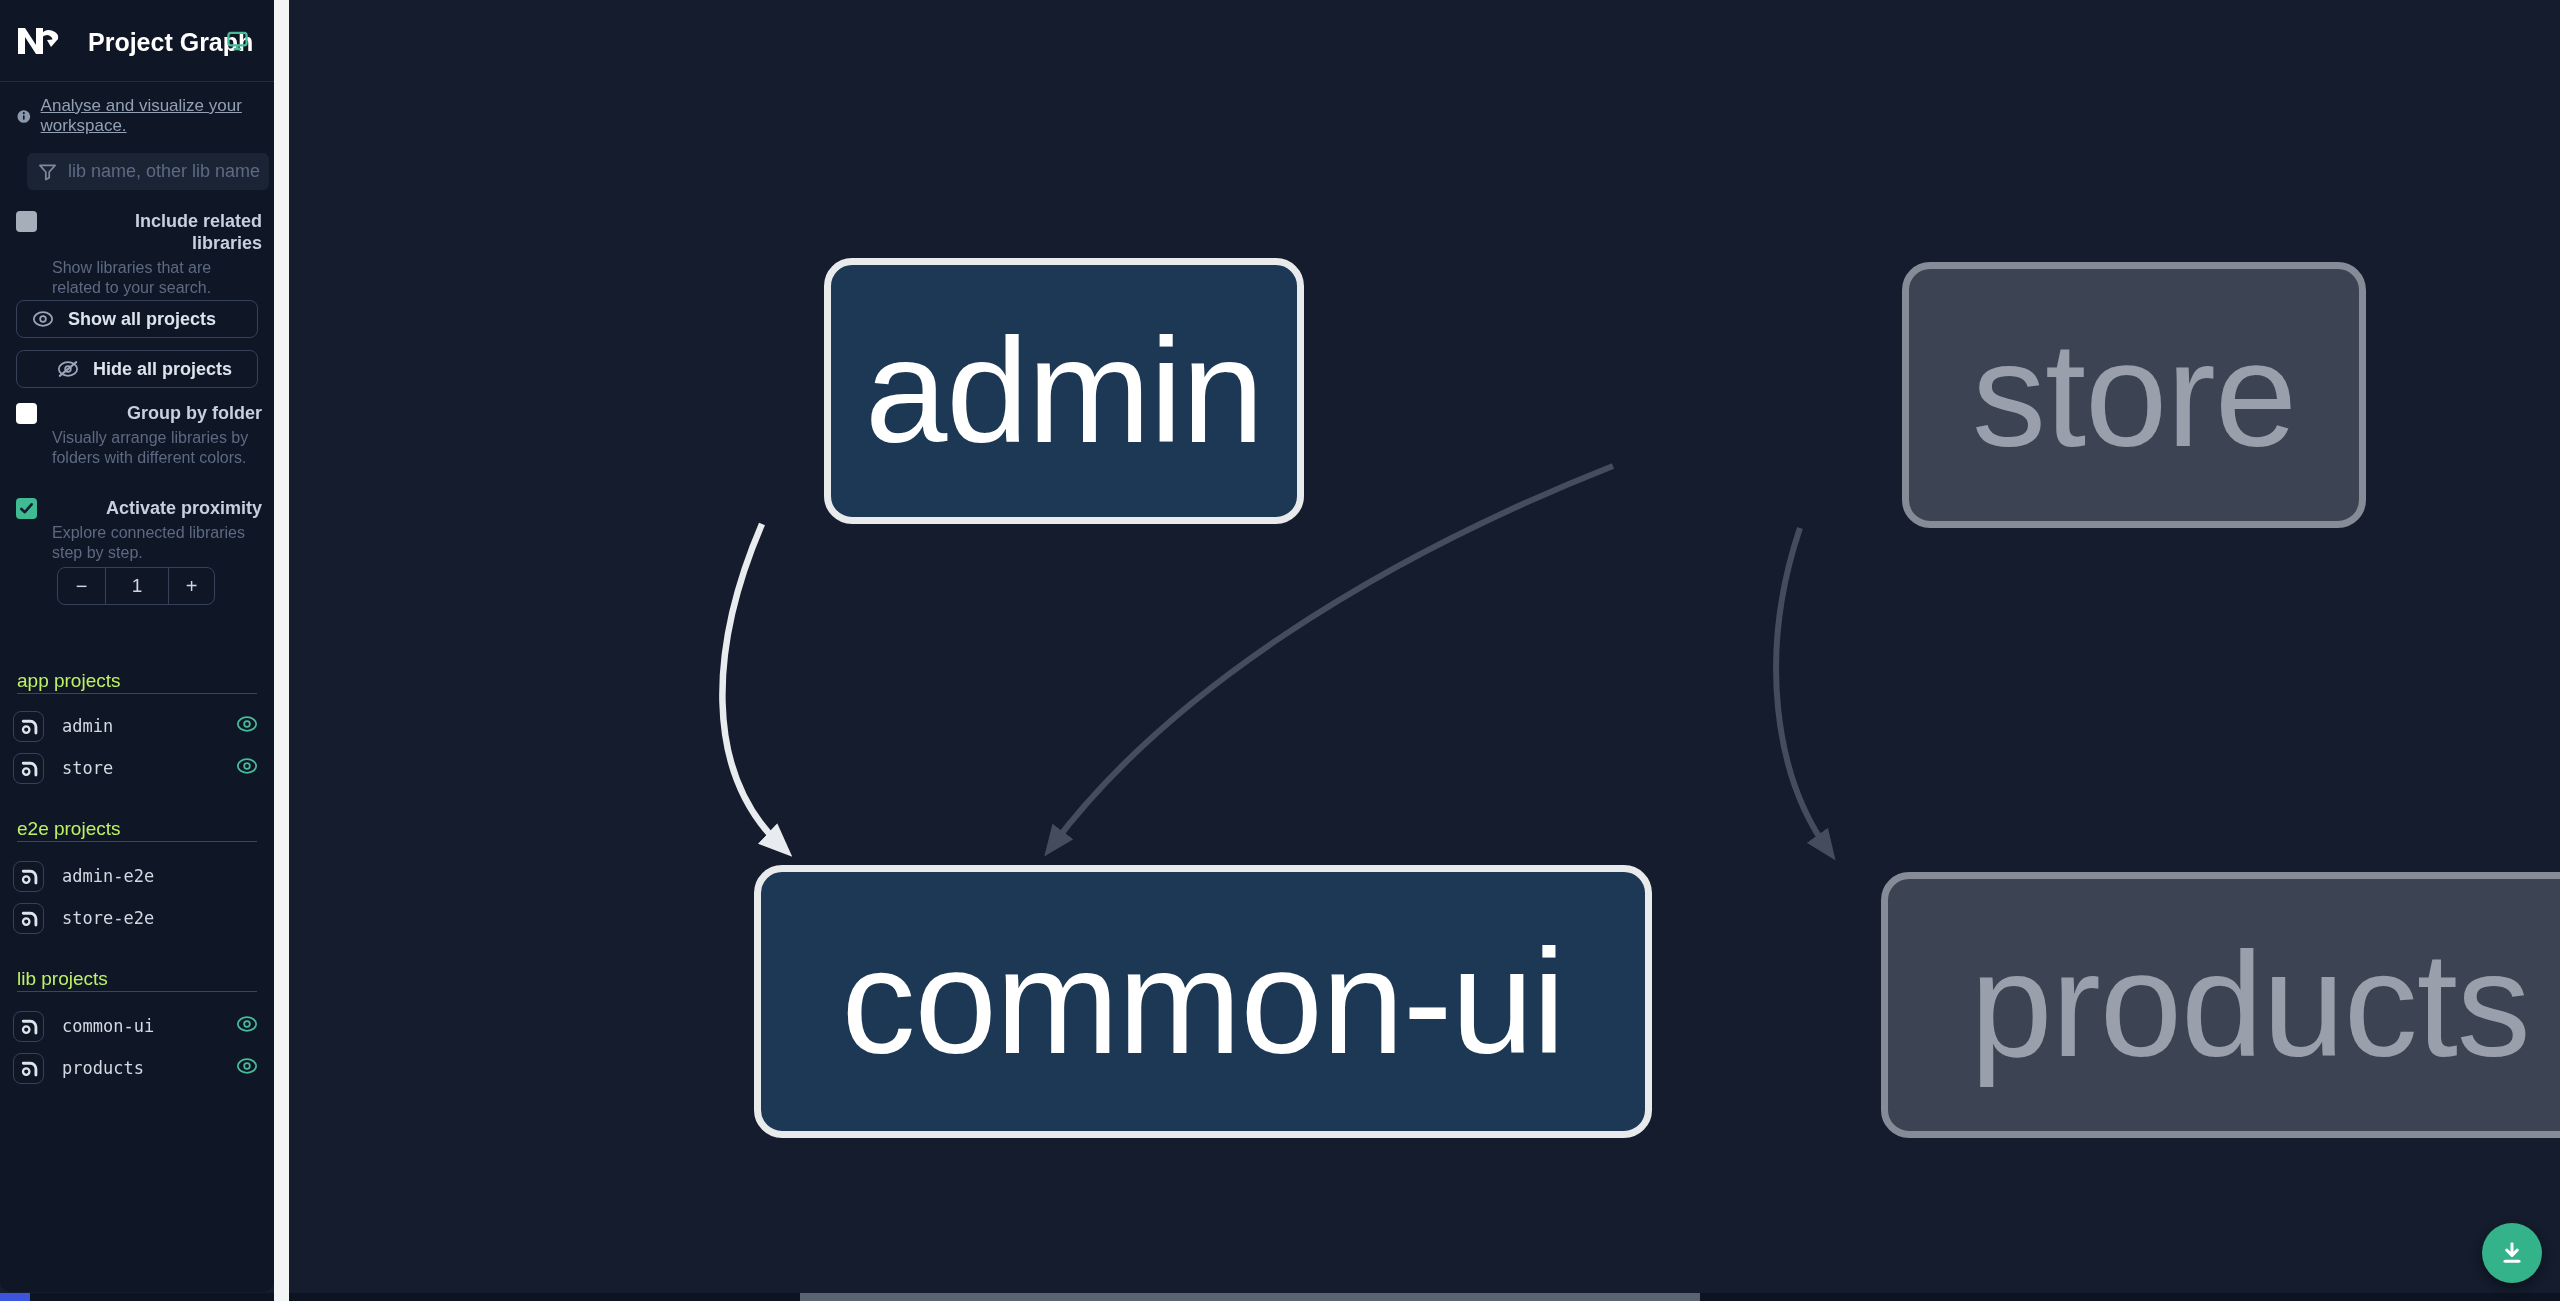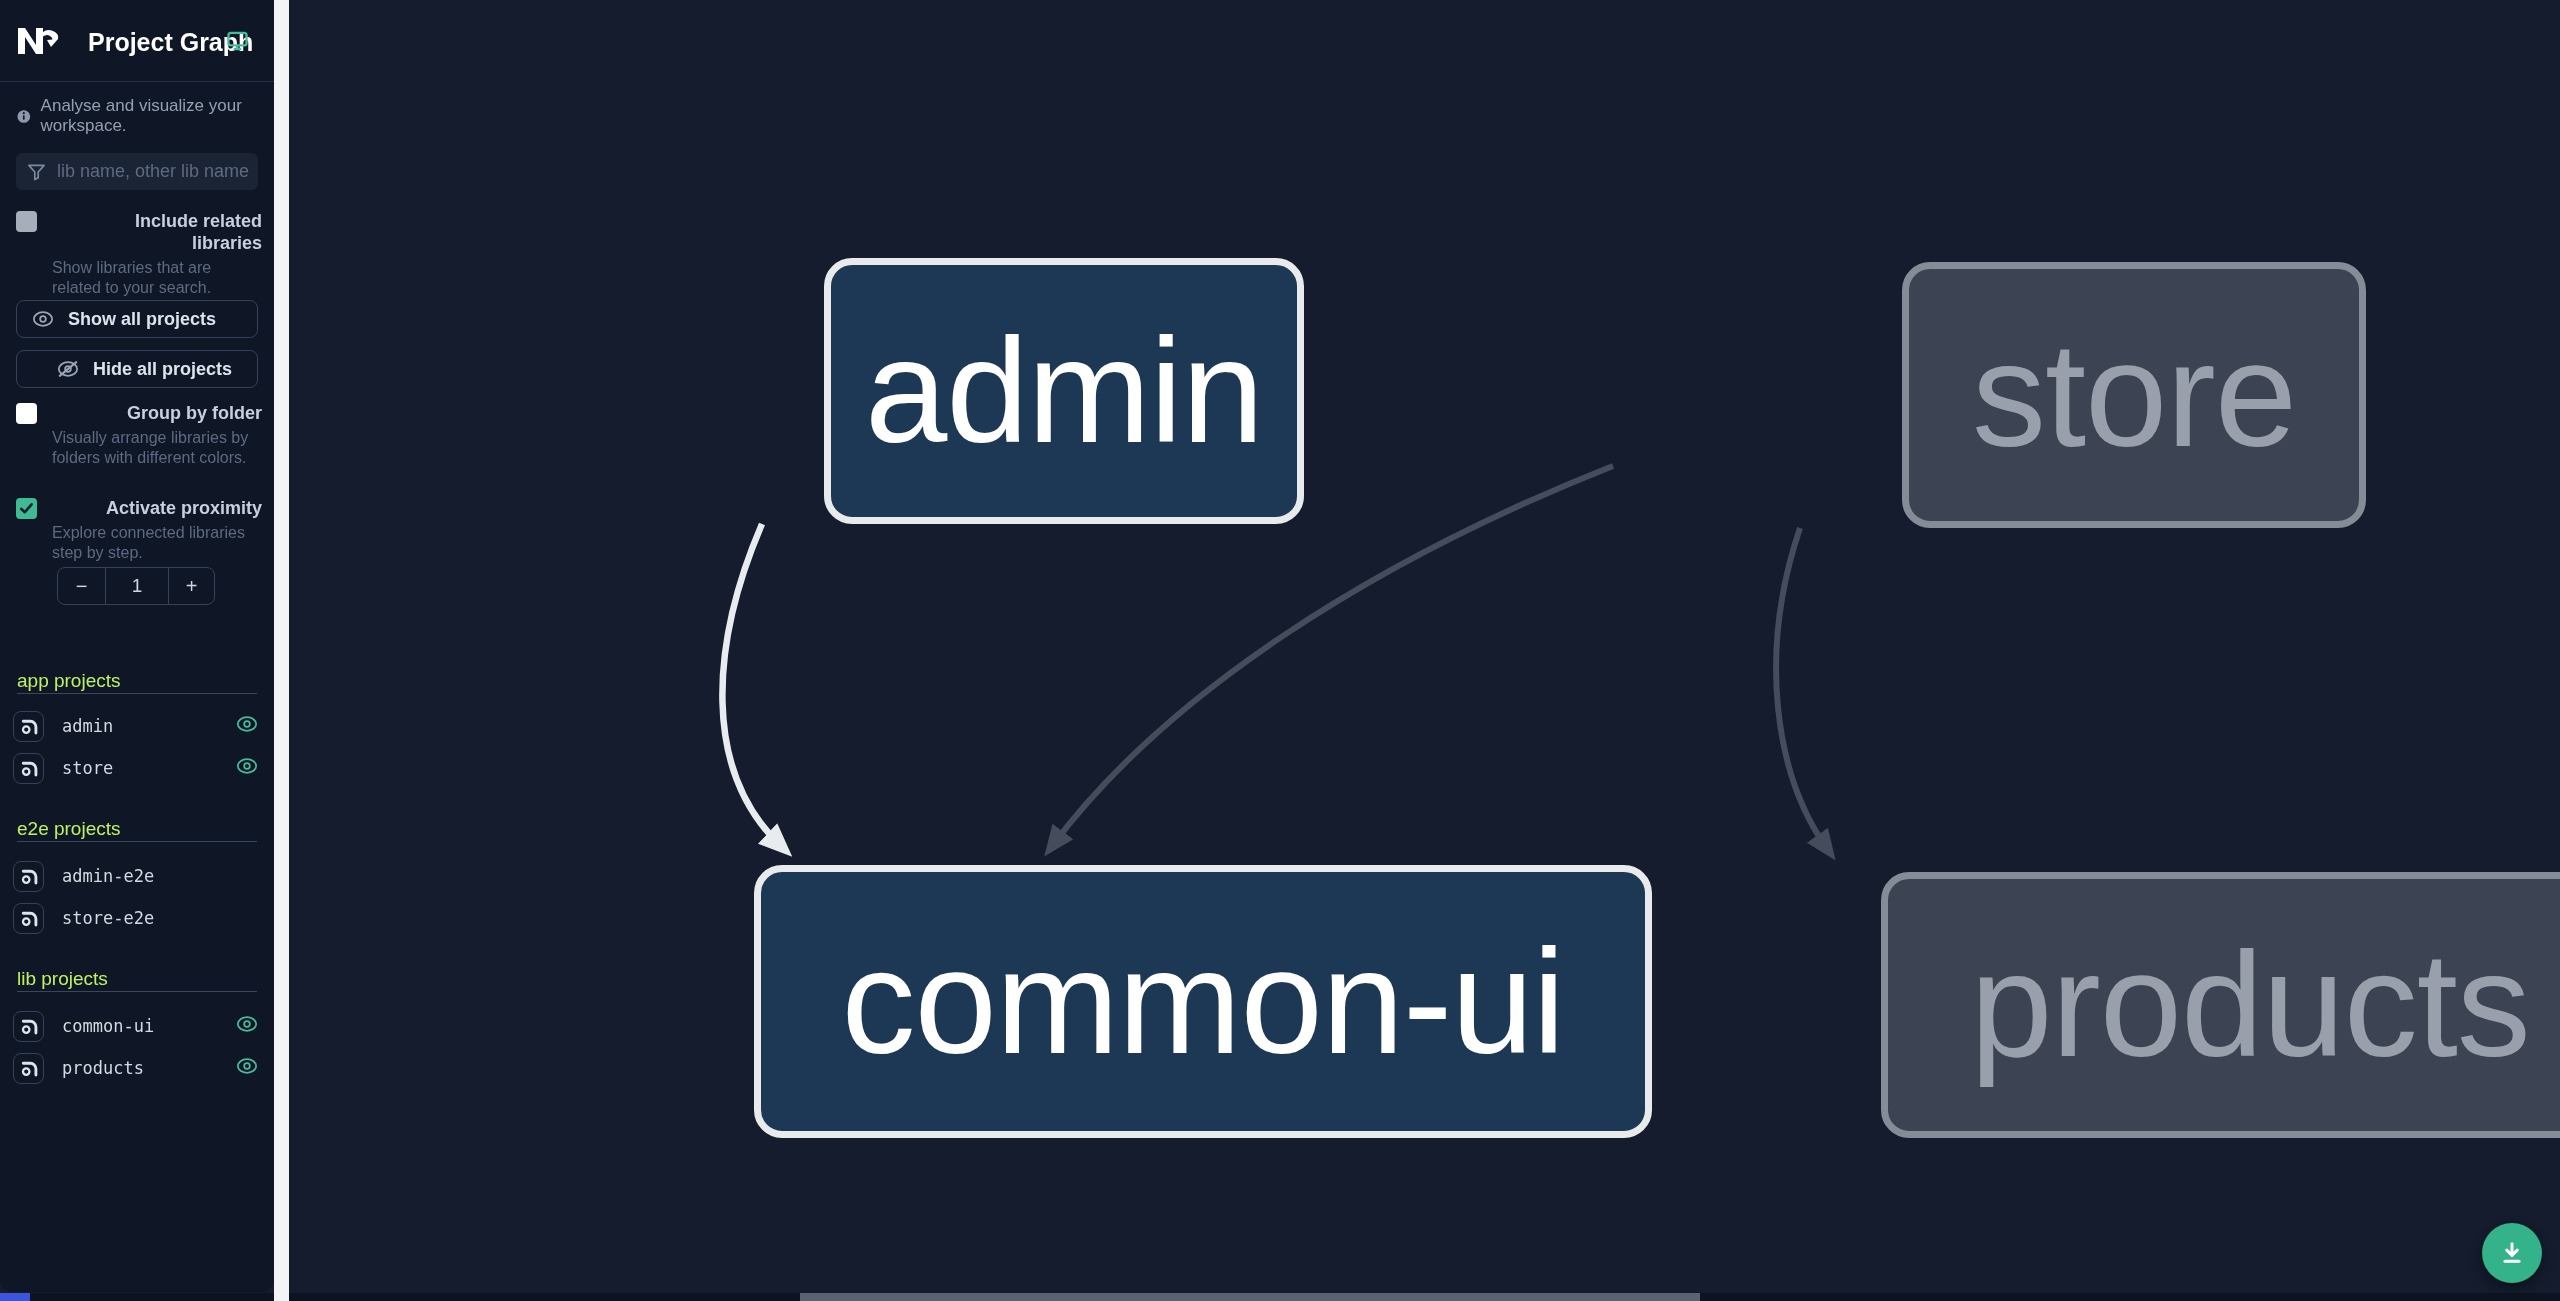--- a/index.html
+++ b/index.html
@@ -31,23 +31,23 @@
   .sidebar { position:absolute; left:0; top:0; width:274px; height:1292px; background:#0f1626;
              border-radius:0 0 12px 12px; z-index:5; }
   .scroll-strip { position:absolute; left:274px; top:0; width:15px; height:1301px; background:#f2f4f6; z-index:6; cursor:pointer; }
 
   .sb-header { position:absolute; left:0; top:0; width:274px; height:82px; border-bottom:1px solid #242e42; }
   .nx-logo { position:absolute; left:14px; top:20px; }
   .sb-title { position:absolute; left:88px; top:28px; font-size:25px; font-weight:700; color:#ffffff; }
   .monitor-btn { position:absolute; left:227px; top:31px; cursor:pointer; }
 
   .tagline-row { position:absolute; left:17px; top:96px; display:flex; align-items:center; gap:10px; }
-  .tagline { font-size:17px; color:#93a0b4; }
-
-  .search-box { position:absolute; left:16px; top:153px; width:242px; height:37px; background:#1b2434;
+  .tagline { font-size:17px; color:#93a0b4;text-decoration:underline; }
+
+  .search-box { position:absolute; left:27px; top:153px; width:242px; height:37px; background:#1b2434;
                 border-radius:6px; display:flex; align-items:center; }
   .search-box svg { margin-left:11px; flex:none; }
   .search-box input { background:transparent; border:none; outline:none; color:#cfd6e0;
                       font-size:18px; margin-left:11px; width:195px; font-family:"Liberation Sans",sans-serif; }
   .search-box input::placeholder { color:#5c6a82; opacity:1; }
 
   .option { position:absolute; left:16px; width:246px; }
   .cb { position:absolute; left:0; top:1px; width:21px; height:21px; border-radius:4px;
         display:flex; align-items:center; justify-content:center; cursor:pointer; }
   .cb.gray  { background:#a6aeb9; }

